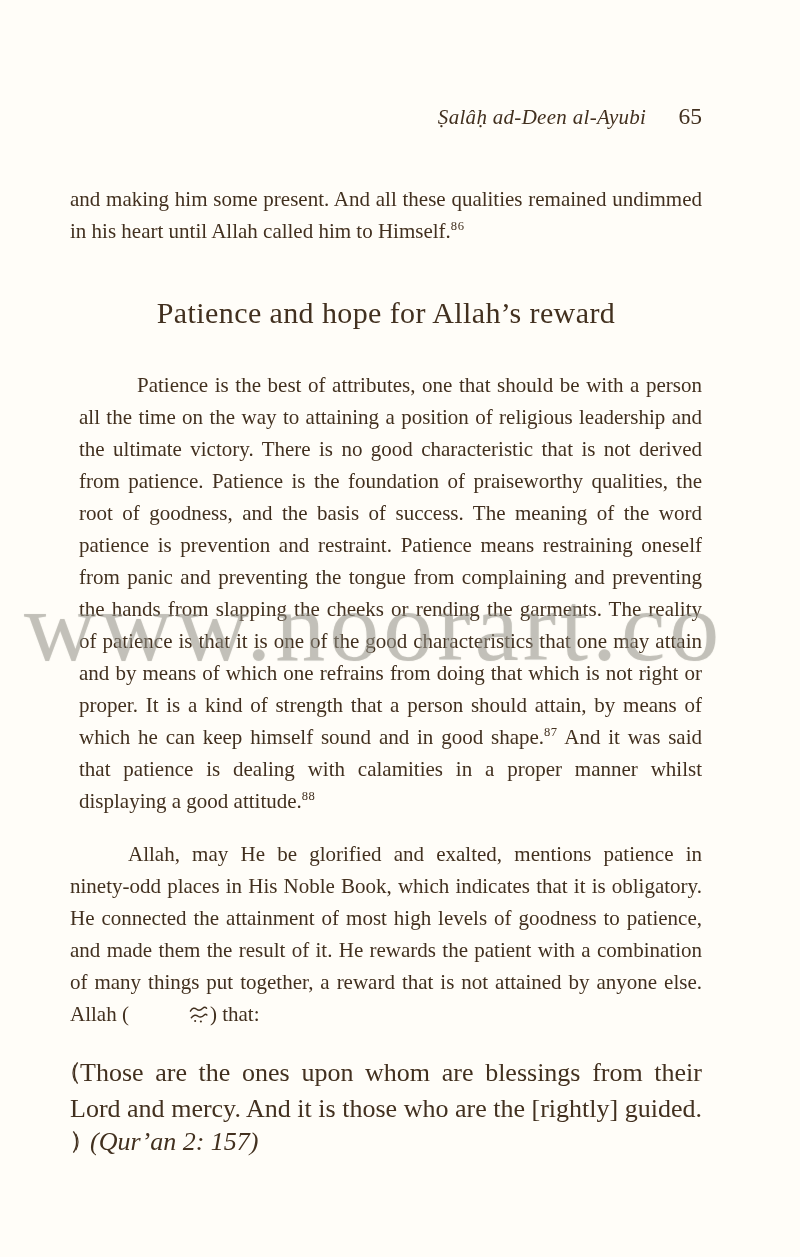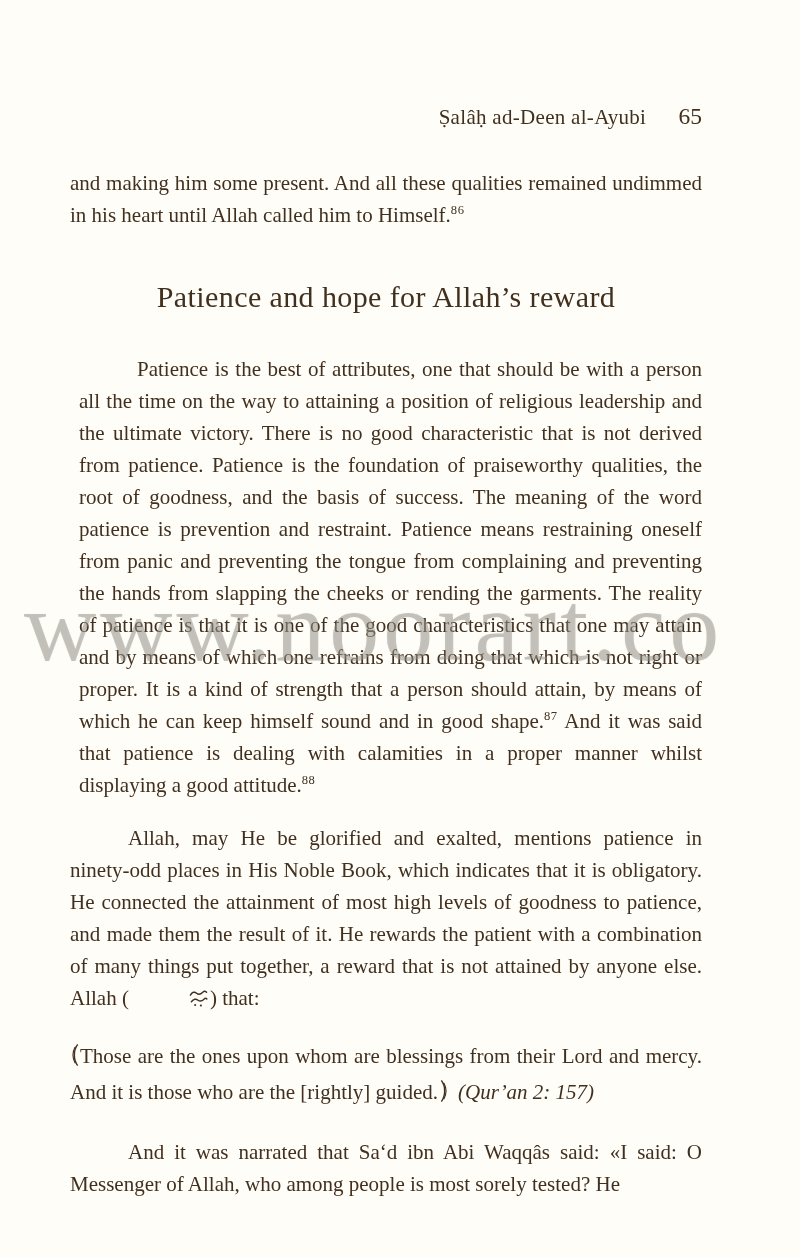--- a/index.html
+++ b/index.html
@@ -23,50 +23,51 @@
     width: 632px;
   }
   .running-header {
     margin-top: 102px;
     text-align: right;
     font-size: 21px;
     line-height: 28px;
     white-space: nowrap;
   }
   .book-title {
+    font-style: italic;
     letter-spacing: 0.3px;
   }
   .page-num {
     display: inline-block;
     margin-left: 27px;
     font-size: 23.5px;
     font-style: normal;
   }
   p.body {
     margin: 0;
     font-size: 21px;
     line-height: 32px;
     text-align: justify;
     text-justify: inter-word;
   }
   p.indent { text-indent: 58px; }
-  #para-continuation { margin-top: 36px; }
+  #para-continuation { margin-top: 52px; }
   h1.section-heading {
     margin: 46px 0 36px 0;
     font-size: 30px;
     font-weight: normal;
     text-align: center;
     letter-spacing: 0.4px;
     line-height: 40px;
   }
   #para-patience { margin-bottom: 21px; margin-left: 9px; }
   #para-allah-mentions { margin-bottom: 23px; }
   .quote {
     margin: 0 0 24px 0;
-    font-size: 21px;
+    font-size: 26px;
     line-height: 33px;
     text-align: justify;
     text-justify: inter-word;
   }
   .quote .ref {
     font-style: italic;
     white-space: nowrap;
     margin-left: 9px;
   }
   sup.fn {
@@ -142,19 +143,18 @@
               <path d="M7.6 1 C3.2 7 3.2 17 7.6 23" stroke-width="1.6"></path>
               <path d="M5 3.6 C2.4 8.6 2.4 15.4 5 20.4" stroke-width="1.2"></path>
             </g>
           </svg></span><span>Those are the ones upon whom are blessings from their Lord and mercy. And it is those who are the [rightly] guided.</span><span class="bracket close"><svg width="9" height="22" viewBox="0 0 9 24" aria-hidden="true">
             <g fill="none" stroke="#42301f" stroke-linecap="round">
               <path d="M7.6 1 C3.2 7 3.2 17 7.6 23" stroke-width="1.6"></path>
               <path d="M5 3.6 C2.4 8.6 2.4 15.4 5 20.4" stroke-width="1.2"></path>
             </g>
           </svg></span><span class="ref">(Qur’an 2: 157)</span></p>
 
-    <p class="body indent" id="para-hadith">And it was narrated that Sa‘d ibn Abi Waqqâs said: «I said: O Messenger of Allah, who among people is most sorely tested? He</p>
 
   </div>
 
   <div class="watermark">www.noorart.com</div>
 
 </div>
 
 </body></html>

